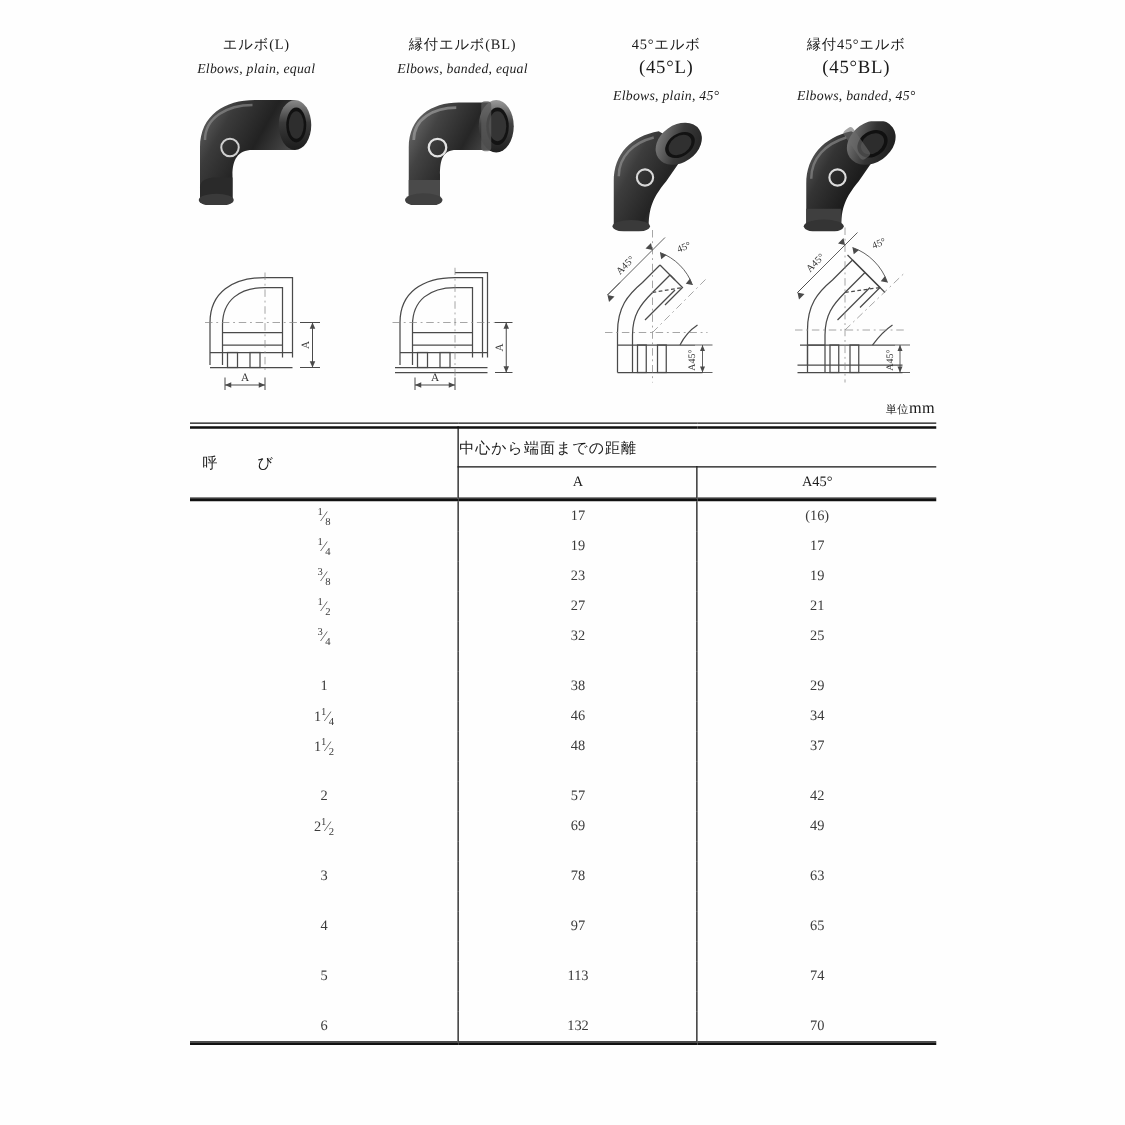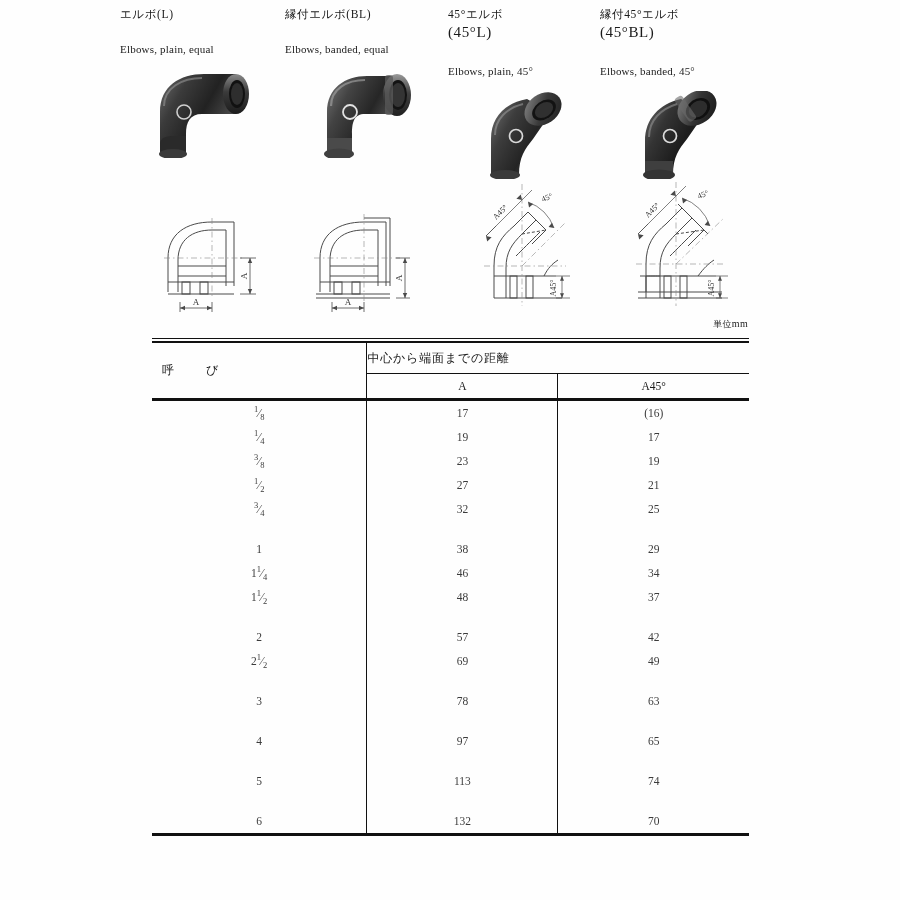--- a/index.html
+++ b/index.html
@@ -11,48 +11,48 @@
     overflow:hidden;
     position:relative;
   }
   .page{position:relative;width:900px;height:900px;}
 
   
   .products{
     position:absolute;left:0;top:0;width:900px;height:320px;
   }
   .prod{
-    position:absolute;top:6px;width:170px;text-align:left;
+    position:absolute;top:28px;width:170px;text-align:center;
   }
   .prod.c0{left:120px;}
   .prod.c1{left:285px;}
   .prod.c2{left:448px;}
   .prod.c3{left:600px;}
 
   .cap{line-height:1.42;}
   .cap .jp{font-size:11.5px;letter-spacing:.6px;white-space:nowrap;}
   .cap .jp2{font-size:15px;letter-spacing:.6px;white-space:nowrap;}
   .cap .en{font-size:11px;letter-spacing:.2px;white-space:nowrap;}
-  .cap .en.pad{margin-top:20px;}
+  .cap .en.pad{margin-top:4px;font-style:italic;}
 
   .photo-wrap{height:100px;display:flex;align-items:flex-end;justify-content:center;}
 
   
   .drawing{position:absolute;}
   .d0{left:160px;top:214px;}
   .d1{left:312px;top:214px;}
   .d2{left:466px;top:180px;}
   .d3{left:620px;top:180px;}
 
   
   .unit{
     position:absolute;right:152px;top:318px;
     font-size:9px;letter-spacing:.3px;
   }
-  .unit .mm{font-size:10px;}
+  .unit .mm{font-size:13px;}
 
   
   .table{
     position:absolute;left:152px;top:338px;width:597px;
   }
   table{border-collapse:collapse;width:100%;}
   .rule-top{border-top:1px solid #111;border-bottom:2.2px solid #111;height:2px;}
   td,th{font-weight:normal;}
   .hdr-left{
     width:36%;

